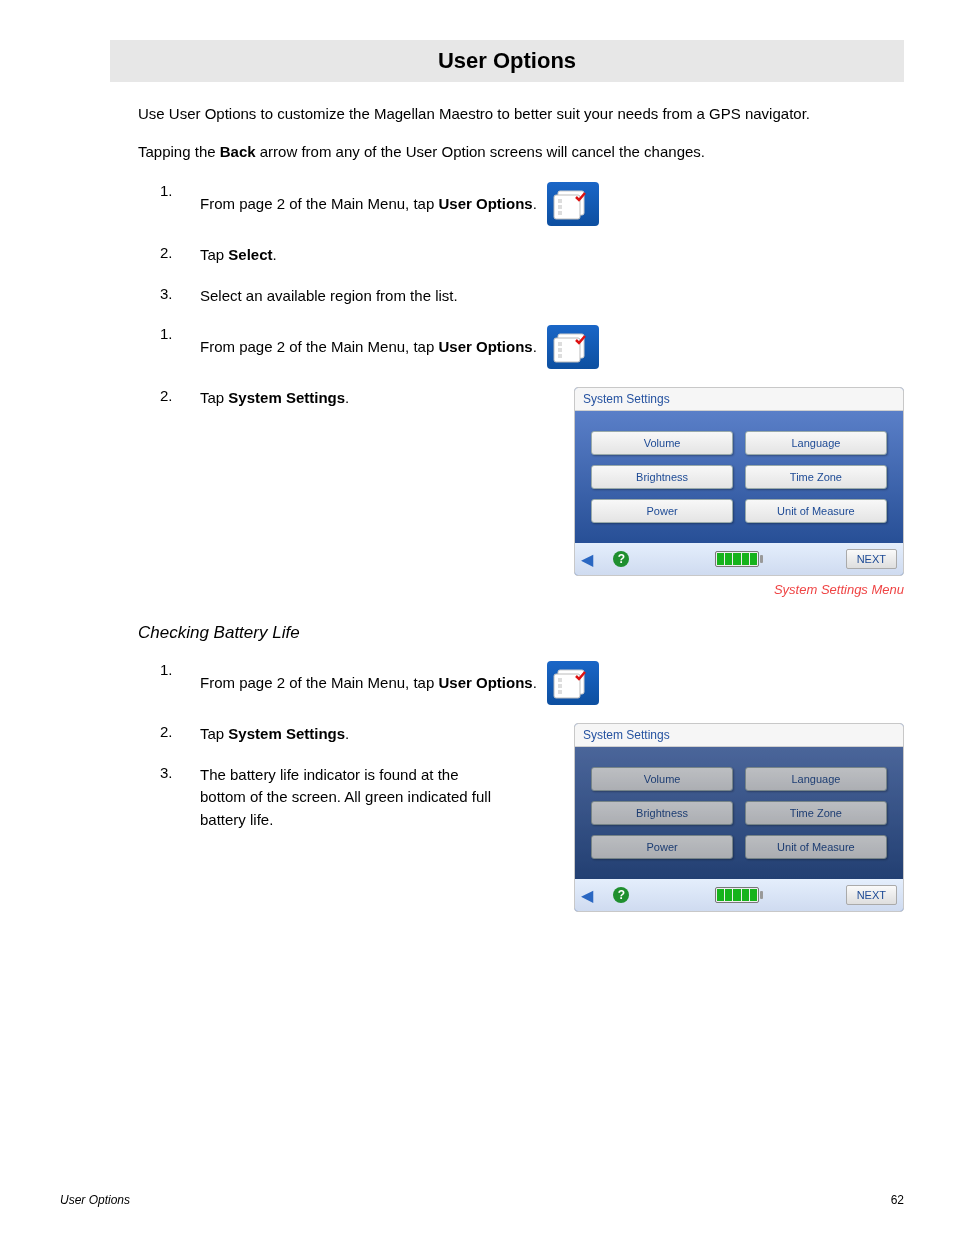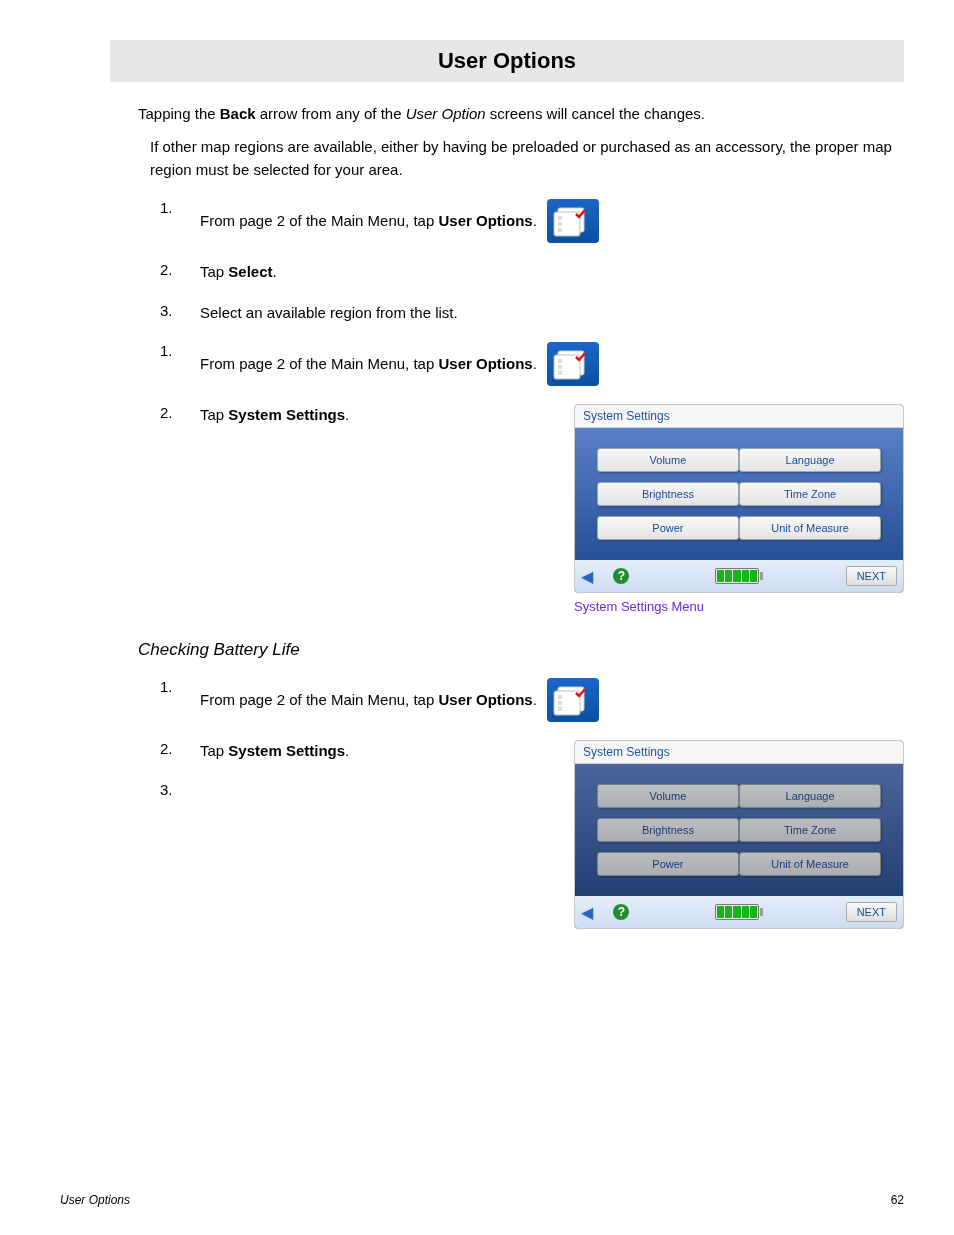--- a/index.html
+++ b/index.html
@@ -23,21 +23,21 @@
     text-align: center;
     font-family: Arial, sans-serif;
     font-weight: bold;
     font-size: 22px;
   }
   .intro {
     margin: 20px 0 10px 88px;
     font-size: 15px;
     line-height: 1.6;
   }
-  .intro .italic { font-style: italic; }
+  .intro .italic { }
   .section-heading {
     font-style: italic;
     font-size: 17px;
     margin: 20px 0 6px 88px;
     font-weight: normal;
   }
   .section-body {
     margin: 0 0 0 100px;
     font-size: 15px;
     line-height: 1.5;
@@ -97,21 +97,21 @@
     color: #2552a0;
     padding: 4px 8px;
     border-bottom: 1px solid #d0d0d0;
   }
   .ss-body {
     background: linear-gradient(#5a7fc8, #274f96);
     padding: 10px 12px 10px 12px;
   }
   .ss-row {
     display:flex;
-    justify-content: center;
+    justify-content: space-between;
     margin: 10px 4px;
   }
   .ss-btn {
     width: 46%;
     padding: 5px 2px;
     text-align:center;
     border-radius: 3px;
     background: linear-gradient(#f8f8f8,#e4e4e4);
     border: 1px solid #9aa;
     color: #1d4a95;
@@ -153,24 +153,25 @@
   .ss-next {
     margin-left:auto;
     background: linear-gradient(#fafafa,#dedede);
     border:1px solid #aaa;
     font-size:11px;
     padding: 3px 10px;
     color:#1d4a95;
     border-radius:2px;
   }
   .caption {
-    text-align:left;
+    text-align:right;
+    font-style: italic;
     font-size: 13px;
     margin-top: 6px;
-    color:#6d28d9;
+    color:#ef4444;
   }
   .ss-wrap.dim .ss-body { filter: brightness(.8) saturate(.9); }
   .ss-wrap.dim .ss-btn { opacity:.92; }
   
   .page-footer {
     position:absolute;
     bottom:28px;
     left:60px;
     right:50px;
     display:flex;
@@ -183,26 +184,26 @@
 </head>
 <body>
 
 <div class="page">
 
   <div class="title-bar">
     <span>User Options</span>
   </div>
 
   <div class="intro">
+    <div>Use User Options to customize the Magellan Maestro to better suit your needs from a GPS navigator.</div>
     <div style="margin-top:14px;">
       <span>Tapping the </span><span class="bold">Back</span><span> arrow from any of the </span><span class="italic">User Option</span><span> screens will cancel the changes.</span>
     </div>
   </div>
 
-  <div class="section-body">If other map regions are available, either by having be preloaded or purchased as an accessory, the proper map region must be selected for your area.</div>
 
   <div class="ol">
     <div class="li">
       <div class="li-num">1.</div>
       <div class="li-text row-with-icon">
         <span>
           <span>From page 2 of the Main Menu, tap </span><span class="bold">User Options</span><span>.</span>
         </span>
         <span class="icon-box">
           <svg width="42" height="34" viewBox="0 0 42 34">
@@ -353,20 +354,21 @@
     </div>
 
     <div class="li">
       <div class="li-num">2.</div>
       <div class="li-text">
         <span>Tap </span><span class="bold">System Settings</span><span>.</span>
       </div>
     </div>
     <div class="li">
       <div class="li-num">3.</div>
+      <div class="li-text" style="max-width:300px;">The battery life indicator is found at the bottom of the screen.  All green indicated full battery life.</div>
     </div>
   </div>
 
   <div class="clearfloat"></div>
 
   <div class="page-footer">
     <span class="left">User Options</span>
     <span>62</span>
   </div>
 

